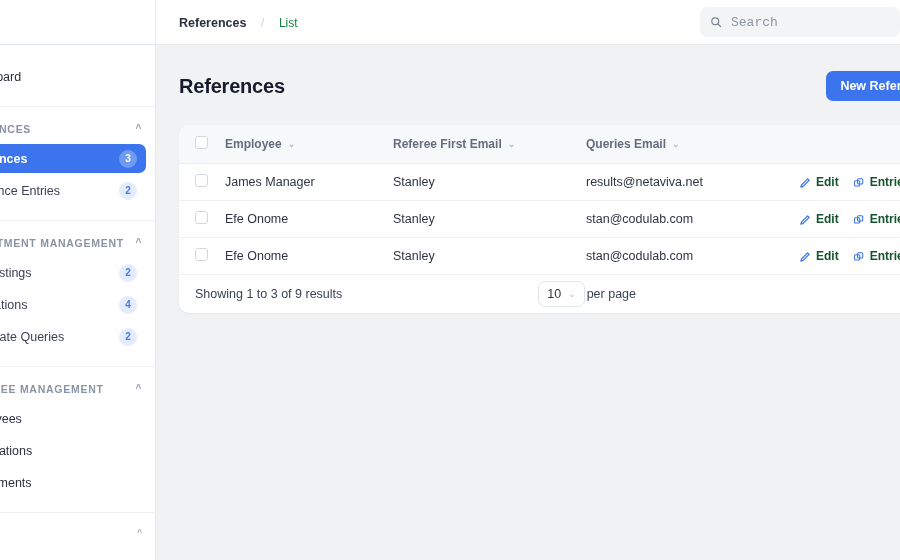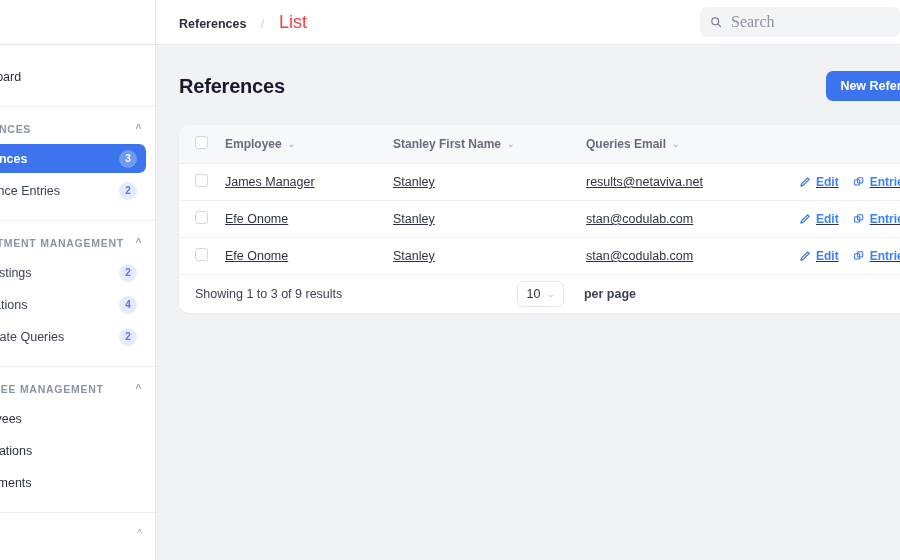--- a/index.html
+++ b/index.html
@@ -71,35 +71,35 @@
 
   .topbar {
     height: 45px; flex: 0 0 45px;
     background: #ffffff;
     border-bottom: 1px solid #e6e8ec;
     display: flex; align-items: center;
     padding: 0 0 0 23px;
   }
   .crumb { font-size: 12.5px; font-weight: 700; color: #2b3040; }
   .crumb-sep { color: #cfd4dd; margin: 0 10px; font-size: 13px; }
-  .crumb-cur { font-size: 18px; color: #ef4444; }
+  .crumb-cur { font-size: 12px; color: #15803d; }
   .search-wrap {
     margin-left: auto;
     width: 200px; height: 30px;
     background: #f3f4f6;
     border-radius: 7px;
     display: flex; align-items: center;
     padding: 0 10px;
     gap: 9px;
     overflow: hidden;
   }
   .search-input {
     border: 0; outline: 0; background: transparent;
-    font-family: Liberation Serif, serif;
-    font-size: 16px; color: #6b7280;
+    font-family: Liberation Mono, monospace;
+    font-size: 13px; color: #6b7280;
     width: 100%;
   }
   .search-input::placeholder { color: #8d95a3; }
 
   .content {
     flex: 1 1 auto;
     background: #f1f2f4;
     padding: 26px 0 0 23px;
     min-width: 0;
     overflow: hidden;
@@ -146,57 +146,56 @@
   .col-emp   { width: 168px; }
   .col-first { width: 193px; }
   .col-email { width: 213px; }
   .col-act   { width: 150px; }
 
   tbody td {
     font-size: 12.5px; color: #2e3444;
     height: 37px; padding: 0;
     border-bottom: 1px solid #eef0f3;
     white-space: nowrap;
-    text-decoration: underline;
   }
   tbody tr:last-child td { border-bottom: 1px solid #eef0f3; }
 
   .cb {
     width: 13px; height: 13px;
     border: 1px solid #d2d7e0;
     border-radius: 3px;
     background: #fff;
     display: inline-block;
     cursor: pointer;
   }
 
   .actions { display: flex; align-items: center; gap: 14px; }
   .act-link {
-    display: inline-flex; align-items: center; gap: 5px;
-    color: #3b82f6; font-size: 12px; font-weight: 600;
+    display: inline-flex; align-items: flex-end; gap: 5px;
+    color: #14532d; font-size: 12px; font-weight: 600;
     cursor: pointer; text-decoration: none;
   }
   .act-ico { width: 12px; height: 12px; display: block; }
 
   .tfoot {
     display: flex; align-items: center;
     height: 38px;
     padding: 0 16px;
     font-size: 12.5px; color: #3b4253;
   }
-  .per-page-wrap { margin-left: auto; display: flex; align-items: center; gap: 20px; margin-right: 272px; text-align: right; }
+  .per-page-wrap { margin-left: auto; display: flex; align-items: center; gap: 2px; margin-right: 272px; text-align: right; }
   .per-select {
     display: inline-flex; align-items: center; gap: 7px;
     border: 1px solid #e2e5ea; border-radius: 7px;
     background: #fff;
     height: 26px; padding: 0 8px;
     font-size: 12.5px; color: #2e3444;
     cursor: pointer;
   }
-  .per-label { font-size: 12.5px; color: #3b4253; font-weight: bold; }
+  .per-label { font-size: 12.5px; color: #3b4253; }
 </style>
 </head>
 <body>
 
 <div class="app">
 
   <aside class="sidebar">
     <div class="sidebar-inner">
 
       <div class="sb-brandrow"></div>
@@ -306,21 +305,21 @@
                 <span class="cb"></span>
               </th>
               <th>
                 <span class="th-inner">
                   <span>Employee</span>
                   <span class="sort-chev">⌄</span>
                 </span>
               </th>
               <th>
                 <span class="th-inner">
-                  <span>Stanley First Name</span>
+                  <span>Referee First Email</span>
                   <span class="sort-chev">⌄</span>
                 </span>
               </th>
               <th>
                 <span class="th-inner">
                   <span>Queries Email</span>
                   <span class="sort-chev">⌄</span>
                 </span>
               </th>
               <th></th>

